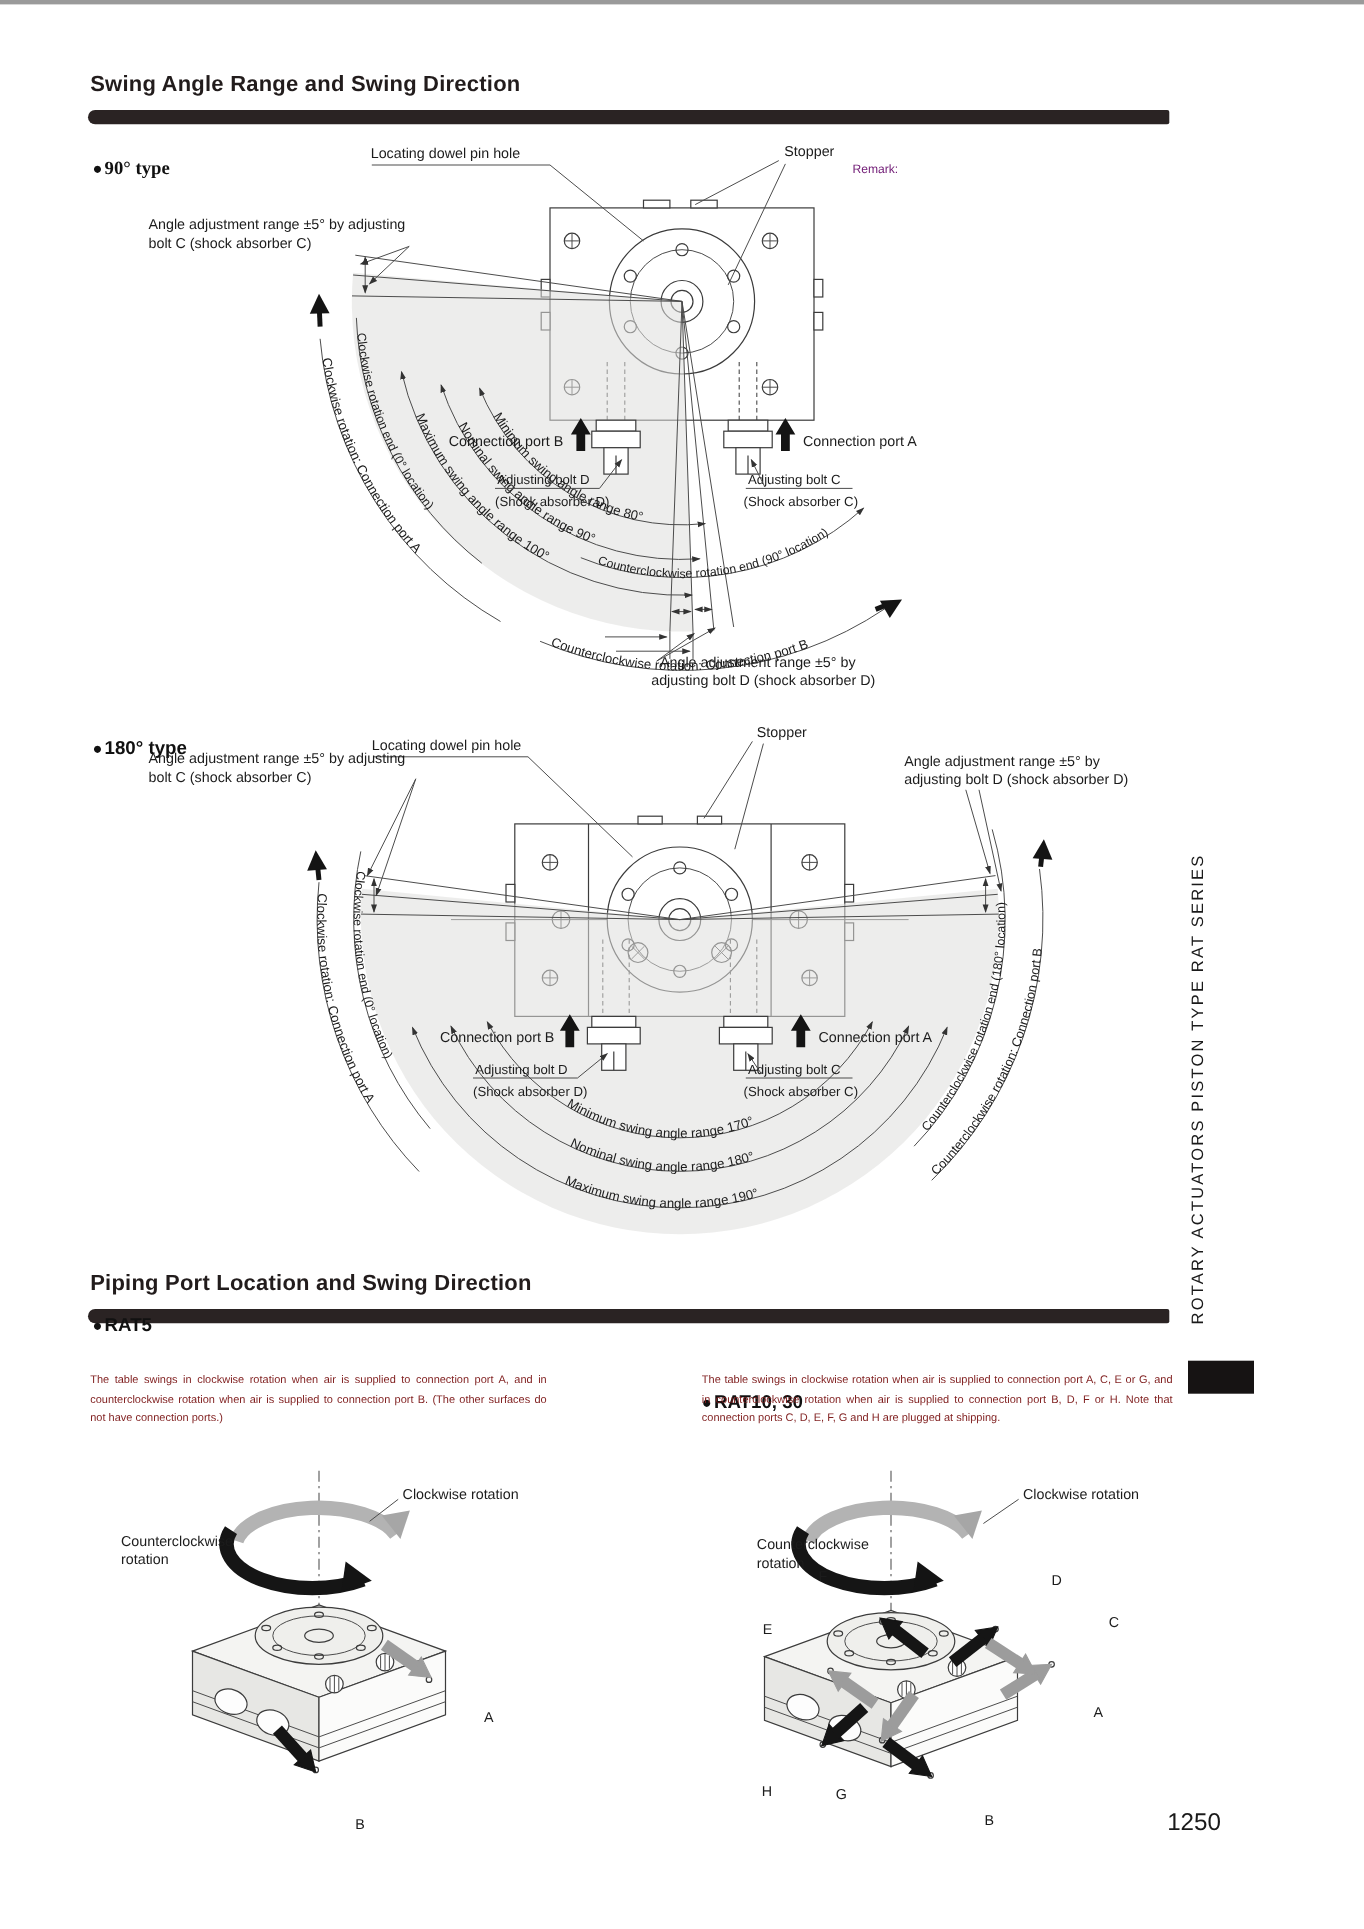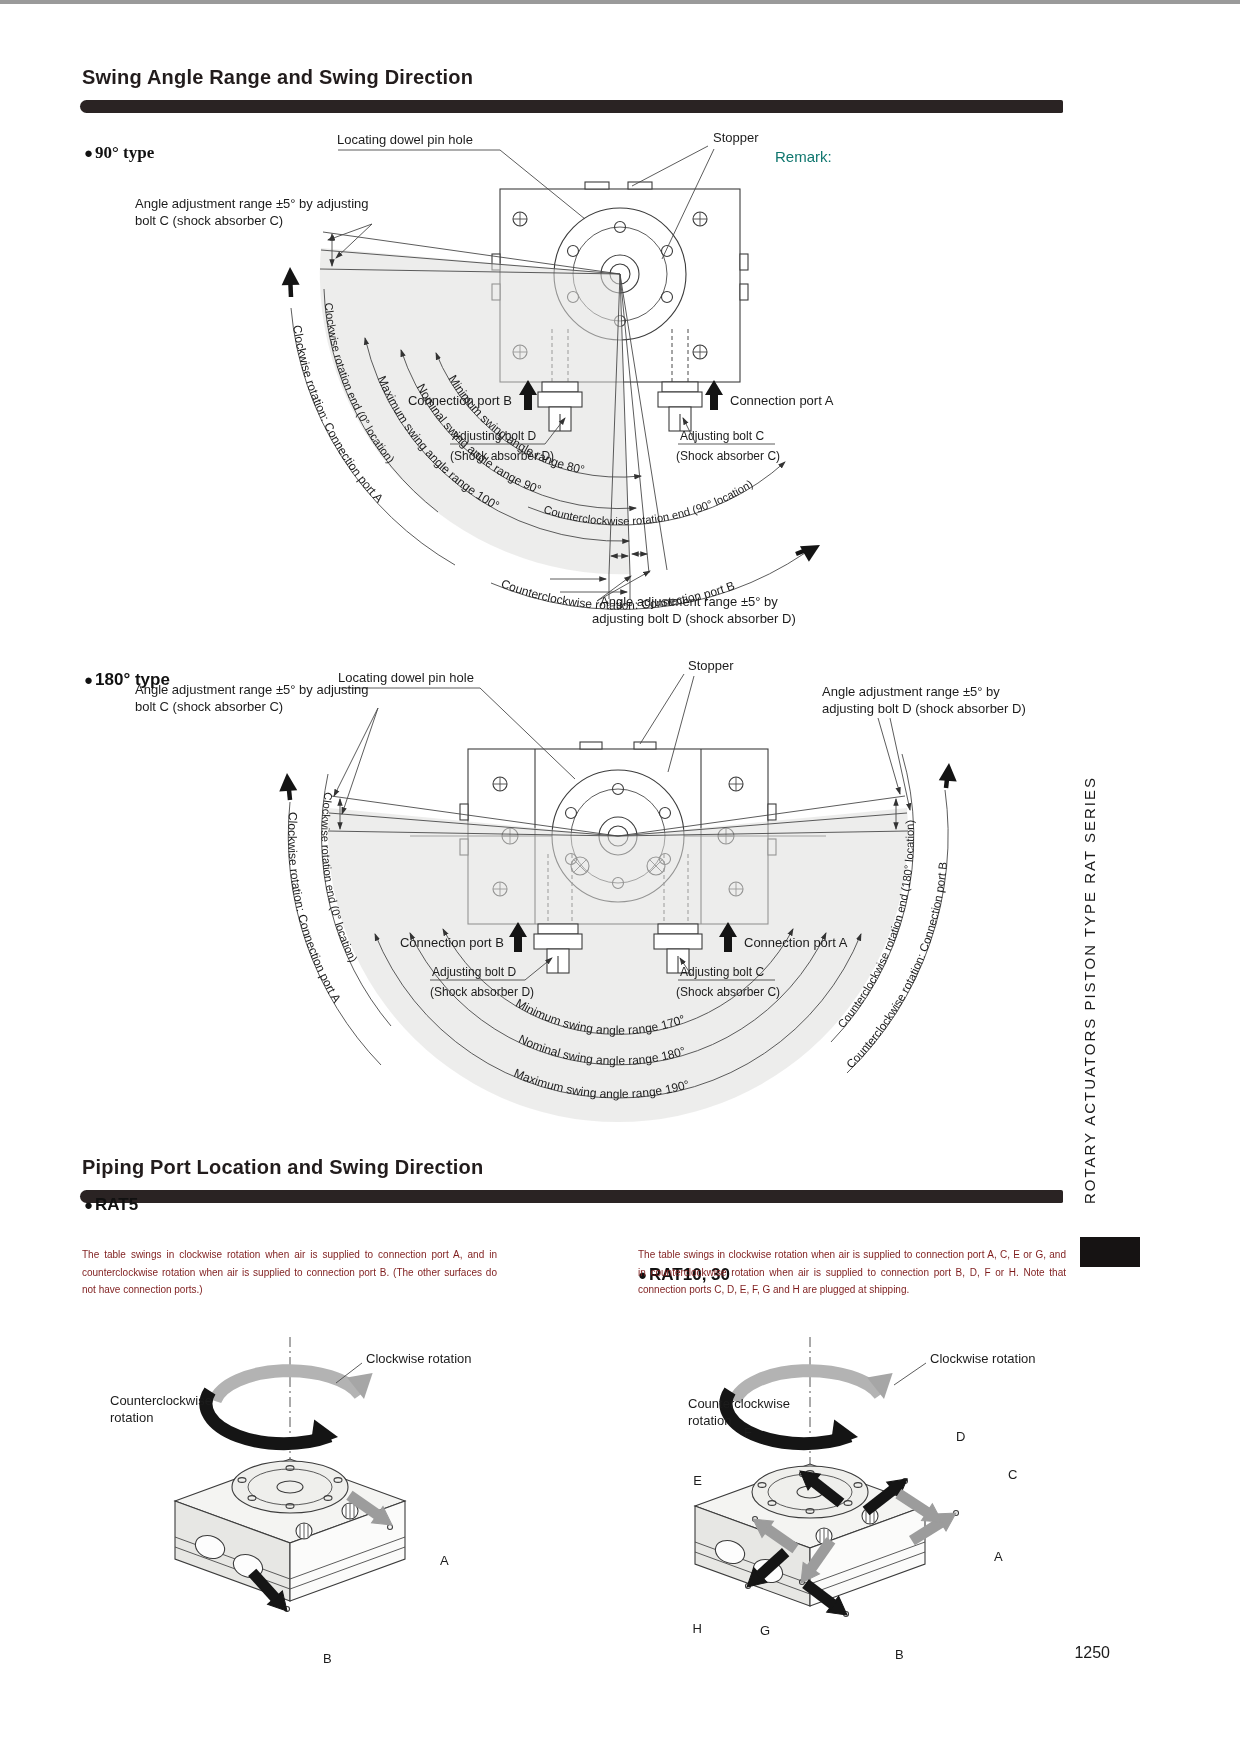--- a/index.html
+++ b/index.html
@@ -2,24 +2,24 @@
 <html><head>
 <meta charset="utf-8">
 <style>
   html,body{margin:0;padding:0;background:#9a9a9a;font-family:"Liberation Sans",sans-serif;}
   #page{position:relative;width:1240px;height:1754px;background:#ffffff;margin:4px auto;overflow:hidden;color:#1a1a1a;}
   .abs{position:absolute;}
   .sec-title{font-size:20px;font-weight:bold;letter-spacing:.2px;color:#221c1c;}
   .sec-bar{background:#2a2323;height:13px;border-radius:7px 2px 2px 7px;}
   .sub-head{font-size:17px;font-weight:bold;color:#111;}
   .sub-head .blt{font-size:15px;margin-right:2px;}
-  .remark-lbl{font-size:15px;color:#0f766e;}
+  .remark-lbl{font-size:11px;color:#701a75;}
   .remark-txt{font-size:12.3px;line-height:17px;text-align:justify;color:#222;}
   .para{font-size:10px;line-height:17.6px;text-align:justify;color:#7f1d1d;}
-  .pagenum{font-size:16px;color:#1a1a1a;text-align:right;}
+  .pagenum{font-size:22px;color:#1a1a1a;text-align:right;}
   .sidetab-txt{font-size:15px;letter-spacing:2px;color:#1a1a1a;text-align:center;white-space:nowrap;
                transform:rotate(-90deg);}
   .blacktab{background:#161313;}
   svg{position:absolute;overflow:visible;}
   svg text{font-family:"Liberation Sans",sans-serif;fill:#1c1c1c;}
   .lab{font-size:13px;}
   .lab-s{font-size:12px;}
   .arc-t{font-size:12px;}
   .arc-ts{font-size:11.2px;}
   .draw{stroke:#3c3c3c;stroke-width:1.1;fill:none;}

